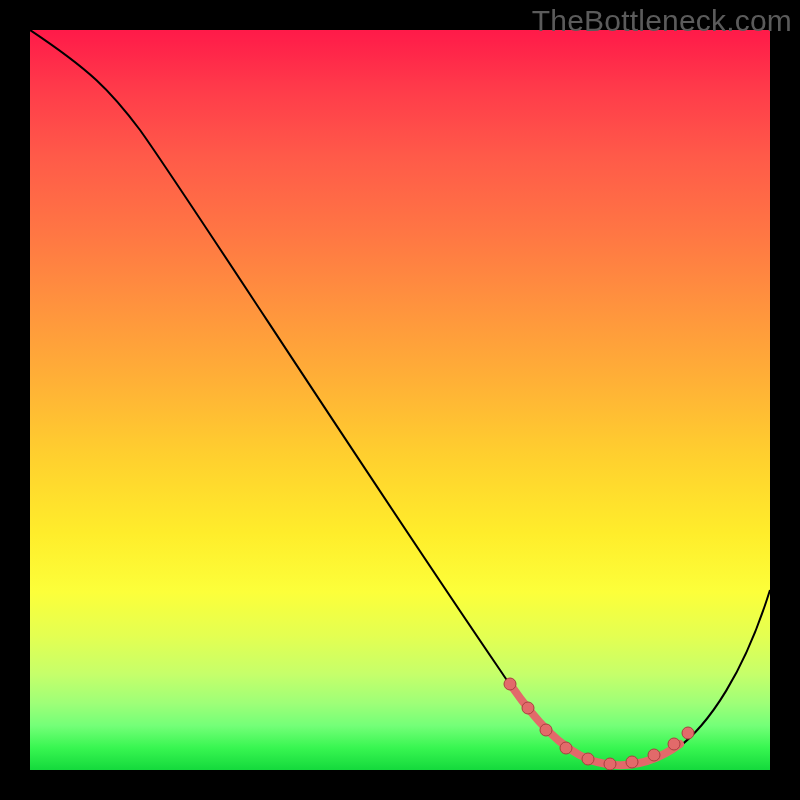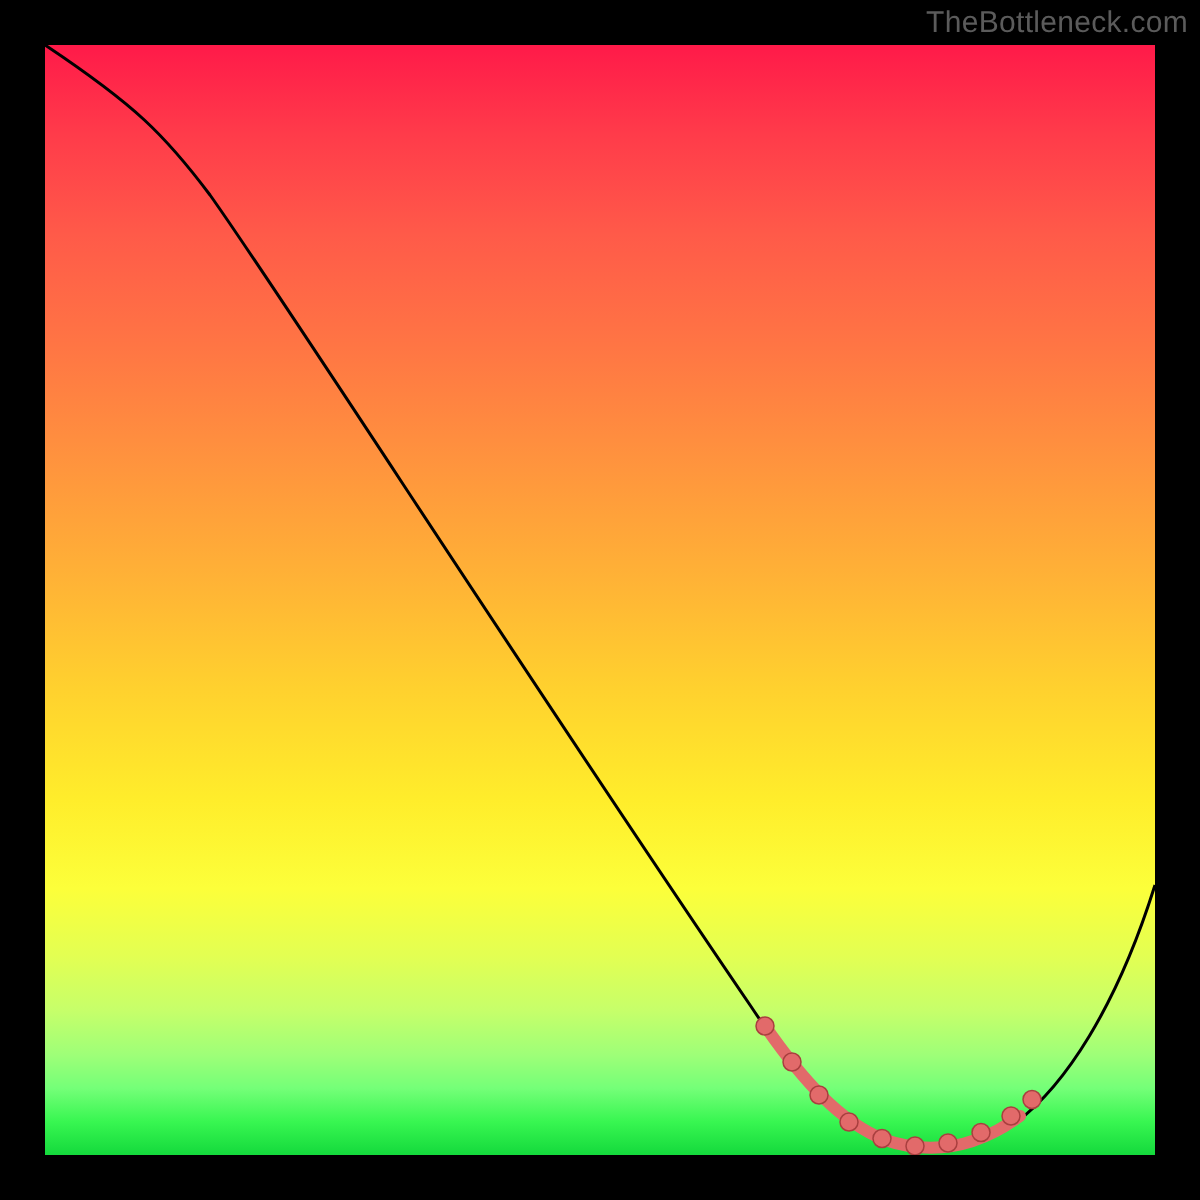--- a/index.html
+++ b/index.html
@@ -15,21 +15,21 @@
     position: relative;
     width: 800px;
     height: 800px;
     background: #000;
   }
   .watermark {
     position: absolute;
     top: 4px;
     right: 8px;
     color: #5b5b5b;
-    font-size: 20px;
+    font-size: 30px;
     font-weight: 500;
     letter-spacing: 0.2px;
     z-index: 50;
     user-select: none;
   }
   .plot {
     position: absolute;
     left: 30px;
     top: 30px;
     width: 740px;

